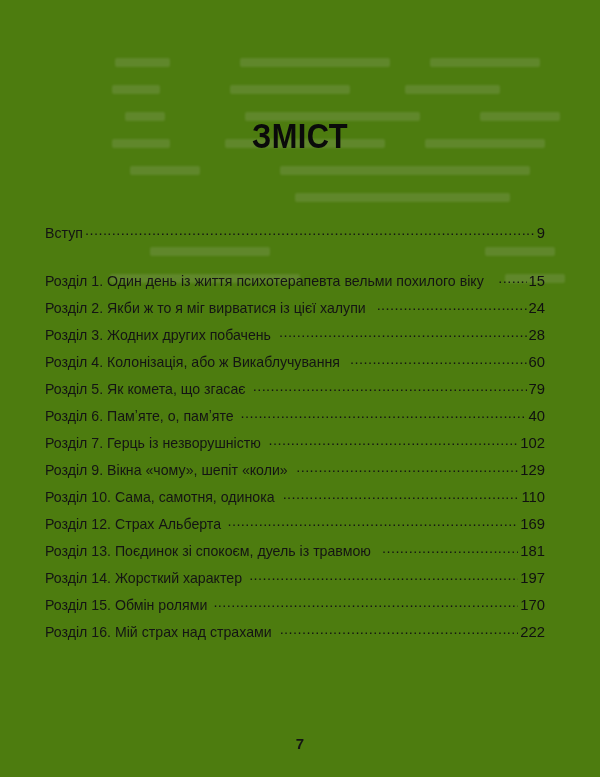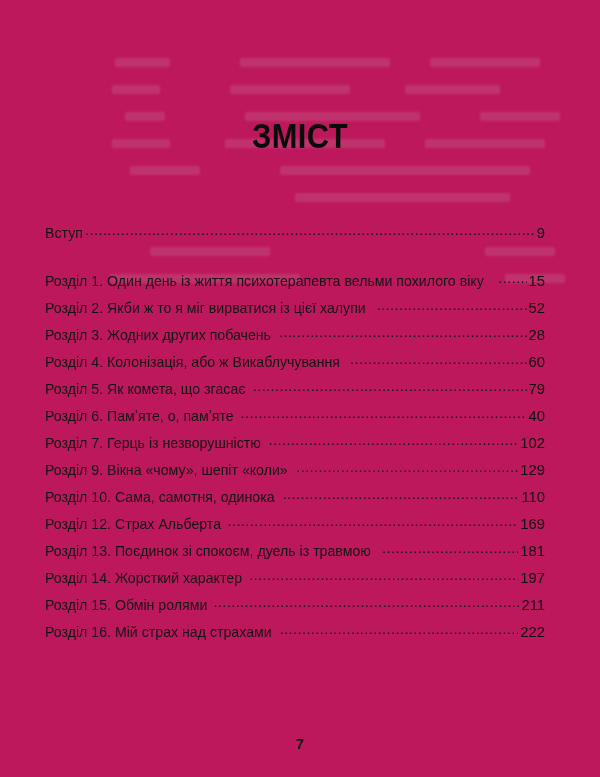--- a/index.html
+++ b/index.html
@@ -13,21 +13,21 @@
     font-family: "Liberation Sans", sans-serif;
     color: #111111;
     overflow: hidden;
     position: relative;
   }
 
   .page {
     position: relative;
     width: 600px;
     height: 777px;
-    background: #be185d;
+    background: #4d7c0f;
     overflow: hidden;
   }
 
   
   .ghost-layer {
     position: absolute;
     top: 0;
     left: 0;
     width: 600px;
     height: 300px;
@@ -172,21 +172,21 @@
         <span class="entry-page">9</span>
       </div>
       <div class="toc-entry">
         <span class="entry-label">Розділ 1. Один день із життя психотерапевта вельми похилого віку</span>
         <span class="leader"></span>
         <span class="entry-page">15</span>
       </div>
       <div class="toc-entry">
         <span class="entry-label">Розділ 2. Якби ж то я міг вирватися із цієї халупи</span>
         <span class="leader"></span>
-        <span class="entry-page">52</span>
+        <span class="entry-page">24</span>
       </div>
       <div class="toc-entry">
         <span class="entry-label">Розділ 3. Жодних других побачень</span>
         <span class="leader"></span>
         <span class="entry-page">28</span>
       </div>
       <div class="toc-entry">
         <span class="entry-label">Розділ 4. Колонізація, або ж Викаблучування</span>
         <span class="leader"></span>
         <span class="entry-page">60</span>
@@ -227,21 +227,21 @@
         <span class="entry-page">181</span>
       </div>
       <div class="toc-entry">
         <span class="entry-label">Розділ 14. Жорсткий характер</span>
         <span class="leader"></span>
         <span class="entry-page">197</span>
       </div>
       <div class="toc-entry">
         <span class="entry-label">Розділ 15. Обмін ролями</span>
         <span class="leader"></span>
-        <span class="entry-page">211</span>
+        <span class="entry-page">170</span>
       </div>
       <div class="toc-entry">
         <span class="entry-label">Розділ 16. Мій страх над страхами</span>
         <span class="leader"></span>
         <span class="entry-page">222</span>
       </div>
     </div>
 
   <div class="folio">7</div>
 

